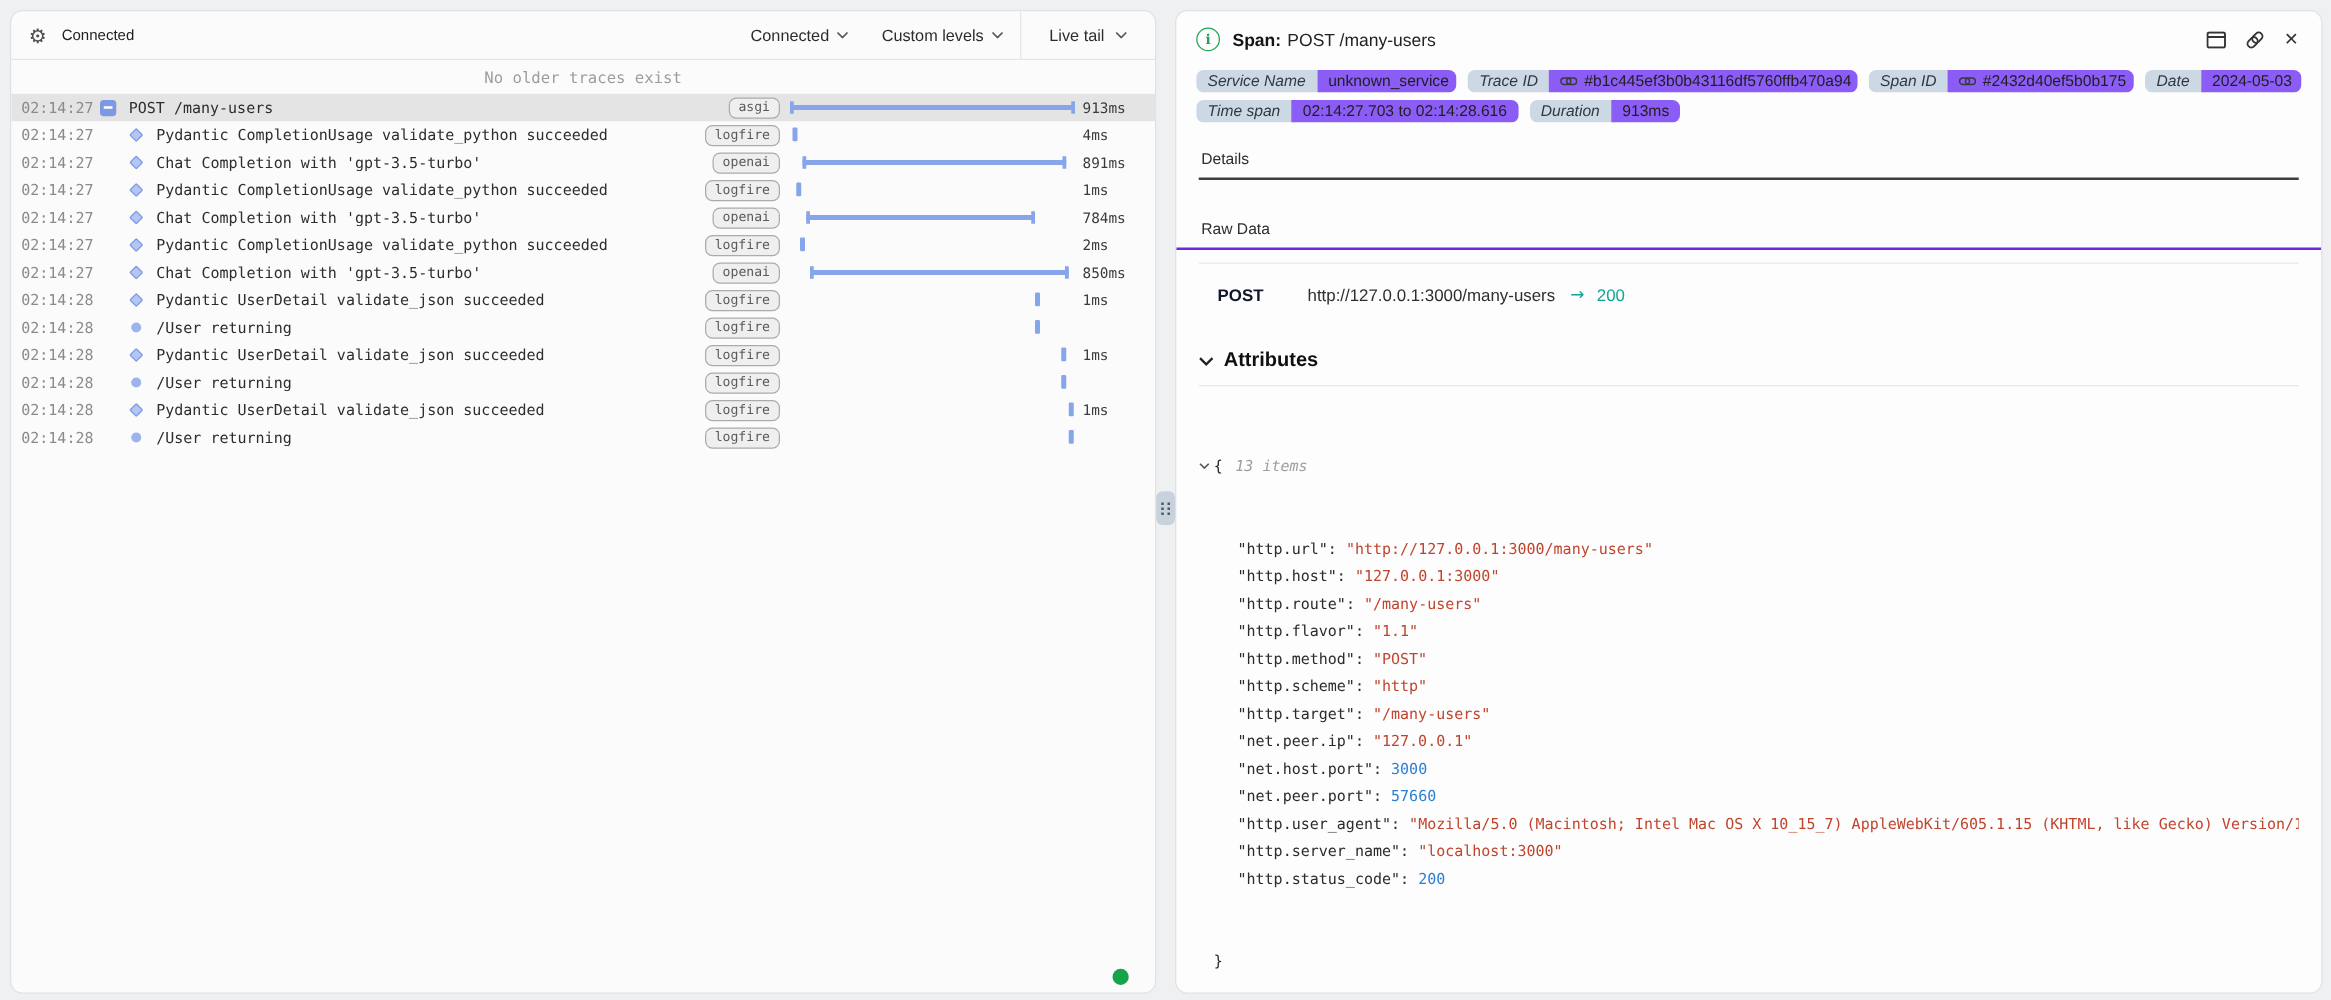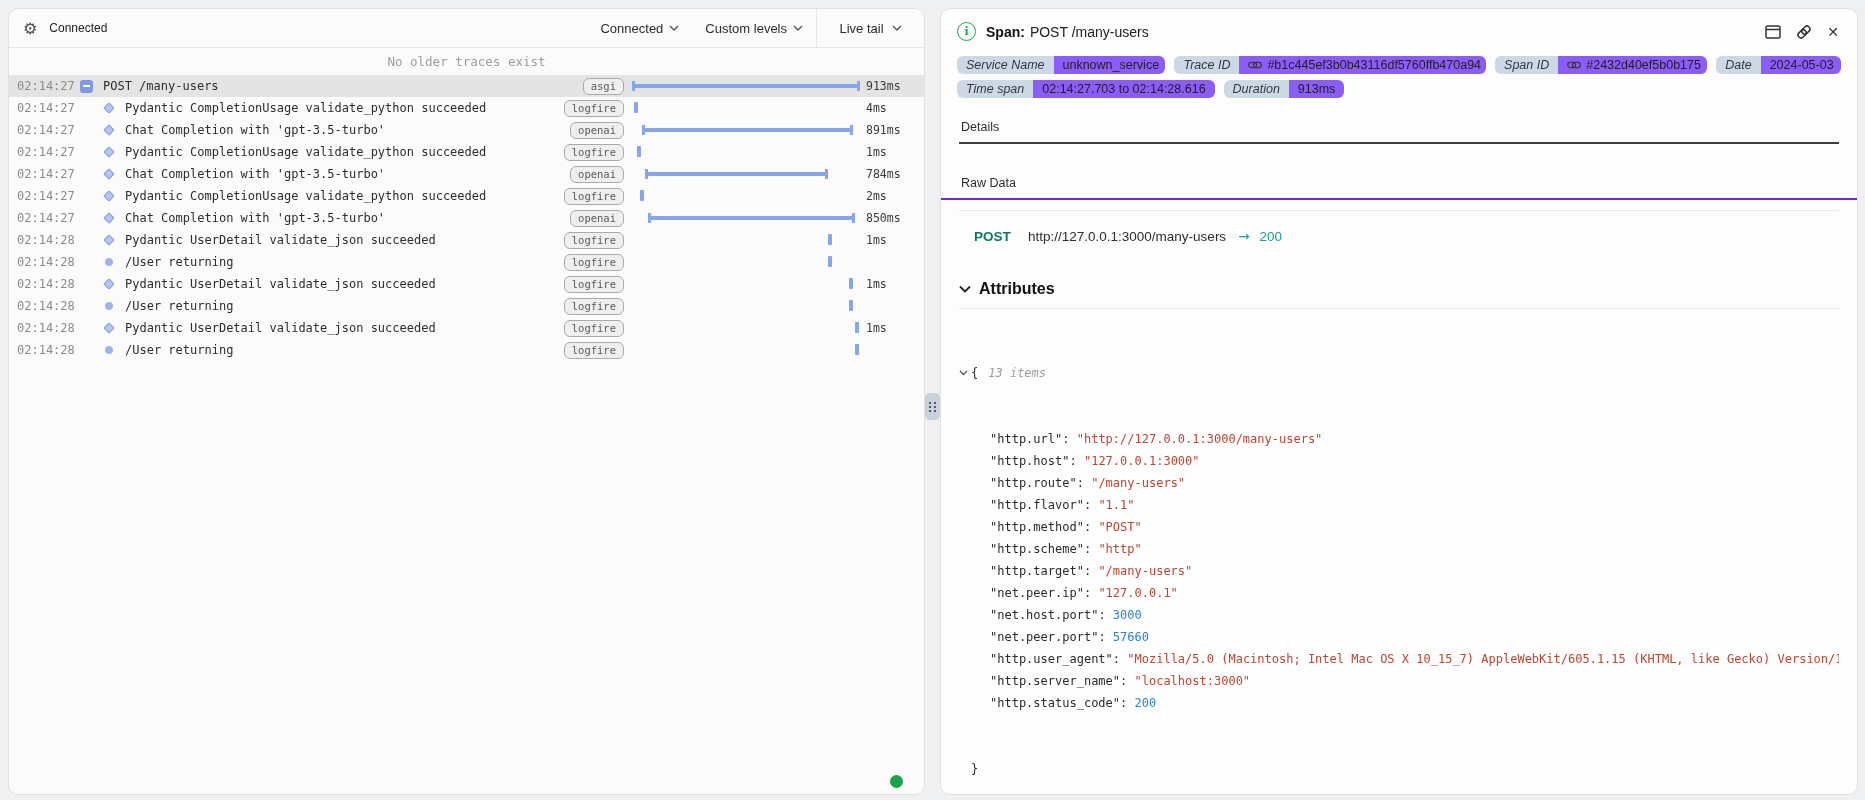--- a/index.html
+++ b/index.html
@@ -52,21 +52,21 @@
   .badge { display:inline-flex; border-radius:6px; overflow:hidden; font-size:12.5px; white-space:nowrap; }
   .badge .bl { background:#ccd9e4; padding:2px 9px; font-style:italic; color:#2e3944; }
   .badge .bv { background:#8b5cf6; padding:2px 9px; color:#1f1f1f; display:flex; align-items:center; gap:5px; }
   .tabs { display:flex; gap:26px; padding:0 18px; margin-top:15px; border-bottom:2px solid #6d28d9;flex-direction:column; }
   .tab { padding:7px 2px 8px; font-size:12.5px; color:#2d2d2d; cursor:pointer; }
   .tab.active { border-bottom:2px solid #3e3e3e; margin-bottom:-1px; }
   .rbody { padding:0 18px; }
   .sec-title { margin-top:17px; font-size:17px; font-weight:bold; color:#101010; }
   .hr { border-top:1px solid #e9e9e9; margin-top:10px; }
   .req-row { display:flex; align-items:center; margin:17px 0 0 15px; font-size:13.5px; }
-  .req-method { font-weight:bold; color:#0f766e; width:54px; }
+  .req-method { font-weight:bold; color:#0f172a; width:72px; }
   .req-url { color:#2e2e2e; }
   .req-arrow { color:#12a594; margin:0 10px 0 12px; font-family:"DejaVu Sans",sans-serif; }
   .req-status { color:#12a594; }
   .attr-head { display:flex; align-items:center; gap:8px; margin-top:36px; cursor:pointer; }
   .attr-title { font-size:16px; font-weight:bold; color:#101010; }
   .json { font-family:"DejaVu Sans Mono",monospace; font-size:12px; line-height:22px; margin-top:9px; white-space:pre; overflow:hidden; }
   .j-open { display:flex; align-items:center; }
   .j-chev { margin-right:3px; cursor:pointer; display:flex; }
   .j-brace { color:#2b2b2b; }
   .j-items { font-style:italic; color:#9e9e9e; margin-left:10px; }

